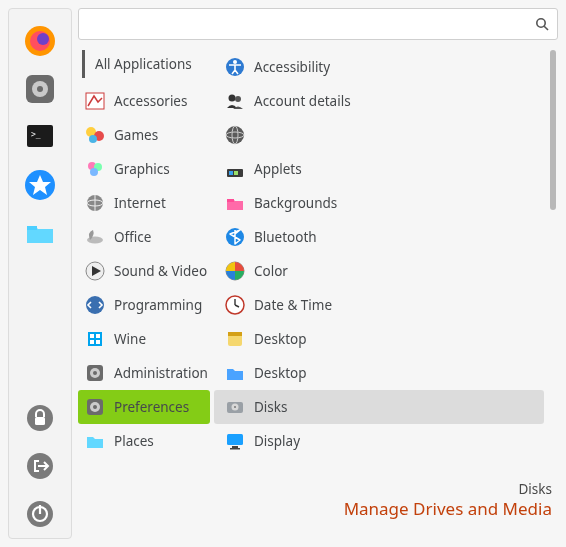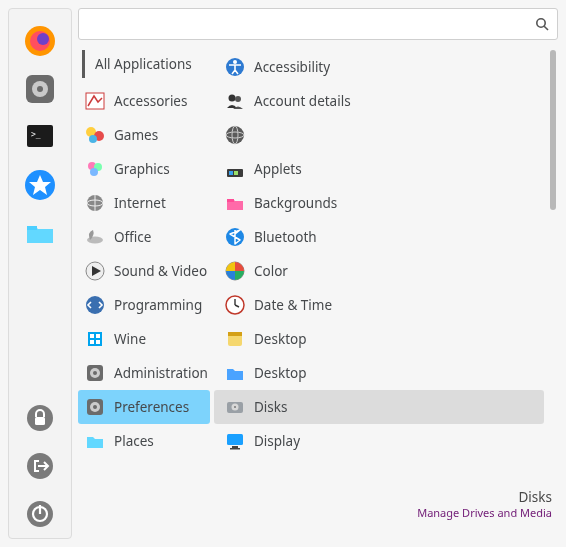--- a/index.html
+++ b/index.html
@@ -62,21 +62,21 @@
   }
   .col-categories { width: 136px; }
   .col-apps { flex:1; position:relative; padding-left:0; }
   .row {
     height: 34px;
     display:flex; align-items:center;
     padding-left:6px; gap:8px;
     border-radius:3px;
     margin-right:4px;
   }
-  .row.selected { background:#7dd3fc; }
+  .row.selected { background:#84cc16; }
   .col-apps .row { padding-left:10px; margin-right:14px; }
   .col-apps .row.selected { background:#dcdcdc; }
   .row .ico {
     width:22px; height:22px;
     display:flex; align-items:center; justify-content:center;
     font-size:16px;
   }
   .row .label { white-space:nowrap; overflow:hidden; text-overflow:ellipsis; }
   .all-apps {
     height: 28px;
@@ -94,21 +94,21 @@
   .scroll-thumb {
     position:absolute; top:0; height:160px; right:0; width:6px;
     background:#b8b8b8; border-radius:3px;
   }
   .footer {
     text-align:right;
     padding: 4px 6px 2px 0;
     line-height:1.35;
     color:#484848;
   }
-  .footer .subtitle { color:#701a75; font-size:11px;}
+  .footer .subtitle { color:#c2410c; font-size:17px;}
   .faded { opacity:0.35; }
   svg { display:block; }
 </style>
 </head>
 <body>
 
 <div class="sidebar">
   <div class="icon-slot">
     <svg width="34" height="34" viewBox="0 0 34 34">
         <circle cx="17" cy="17" r="15" fill="#ff9500"></circle>

